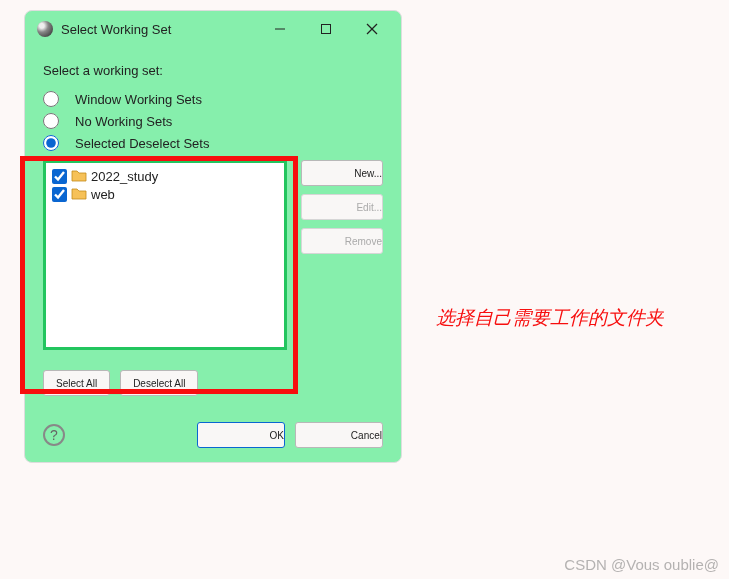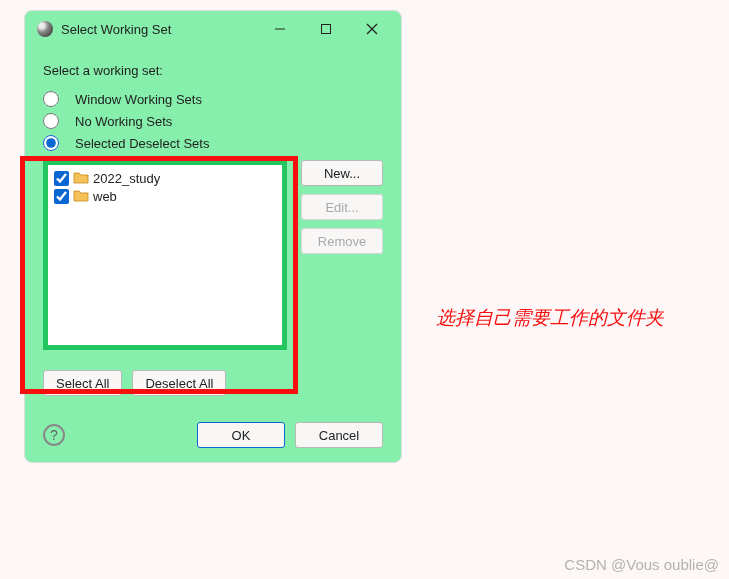--- a/index.html
+++ b/index.html
@@ -61,21 +61,21 @@
     }
     .content-row {
       display: flex;
       align-items: flex-start;
       gap: 14px;
       margin-top: 6px;
     }
     .listbox {
       flex: 1;
       height: 190px;
-      border: 5px solid #22c55e;
+      border: 3px solid #22c55e;
       background: #fff;
       padding: 4px;
     }
     .list-item {
       display: flex;
       align-items: center;
       gap: 4px;
       padding: 1px 2px;
       color: #222;
     }
@@ -92,22 +92,23 @@
       flex-direction: column;
       gap: 8px;
       width: 82px;
     }
     .btn {
       height: 26px;
       border: 1px solid #b8b8b8;
       border-radius: 3px;
       background: #f9f7f6;
       color: #222;
-      font-size: 13px;
+      font-size: 10px;
       cursor: pointer;
+      text-align: right;
     }
     .btn:disabled {
       color: #aaa;
       border-color: #d6d6d6;
       cursor: default;
     }
     .sel-btns {
       display: flex;
       gap: 10px;
       margin-top: 20px;

